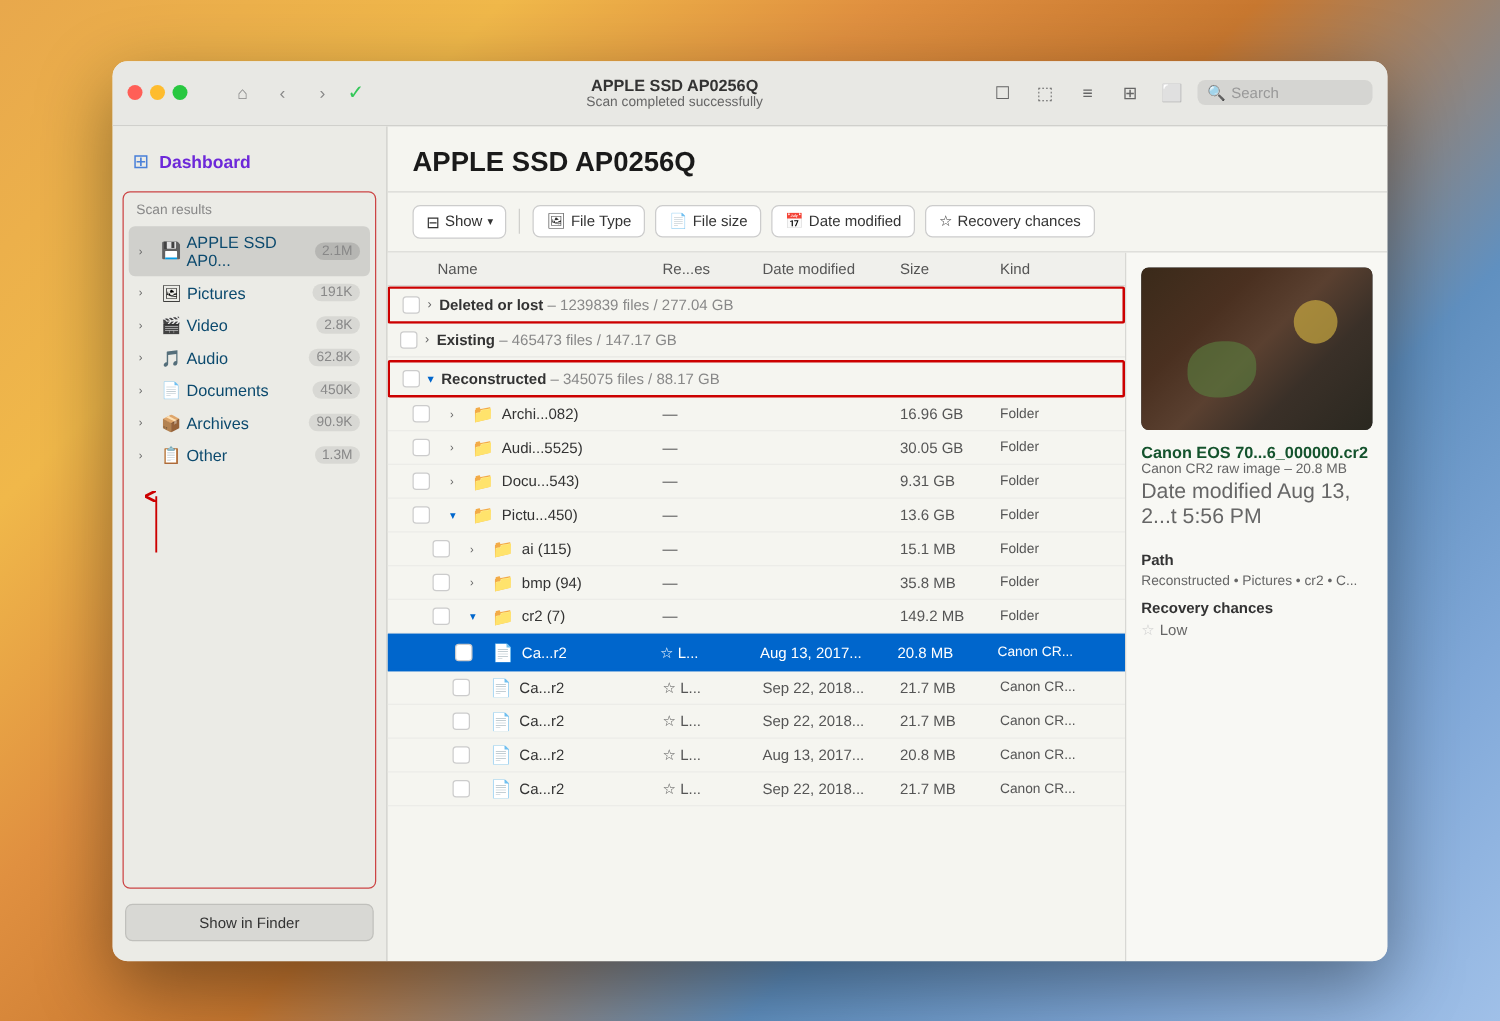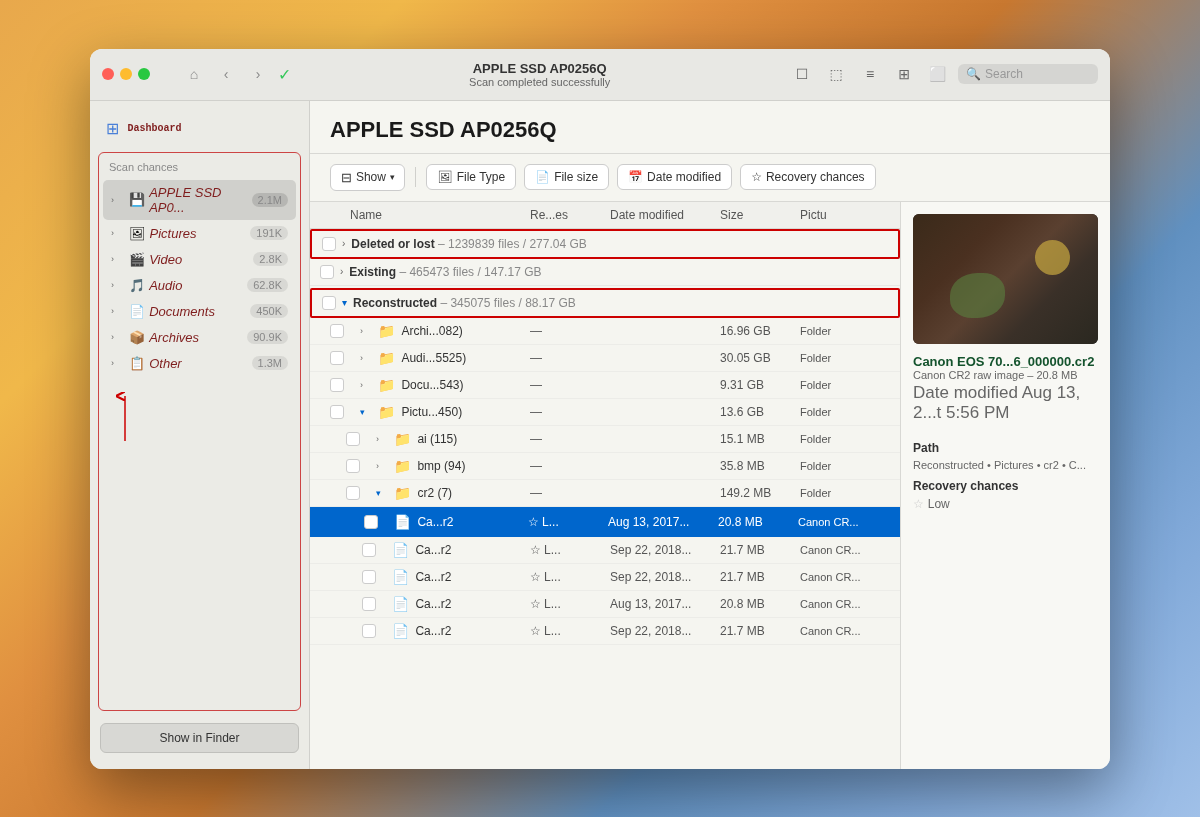--- a/index.html
+++ b/index.html
@@ -126,24 +126,23 @@
       gap: 8px;
       padding: 6px 16px;
       cursor: pointer;
       margin-bottom: 8px;
     }
     .dashboard-icon {
       font-size: 16px;
       color: #4a80d8;
     }
     .dashboard-label {
-      font-size: 10px;
+      font-size: 14px;
       font-weight: 600;
-      color: #7f1d1d;
-      font-family: Liberation Mono, monospace;
+      color: #6d28d9;
     }
     .scan-results-section {
       border: 1px solid #cc4444;
       border-radius: 6px;
       margin: 0 8px;
       padding: 6px 0;
       flex: 1;
     }
     .scan-results-label {
       font-size: 11px;
@@ -162,22 +161,21 @@
     .sidebar-item.active { background: #d0d0cc; }
     .sidebar-item .expand-arrow {
       width: 14px;
       font-size: 9px;
       color: #666;
     }
     .sidebar-item .item-icon { font-size: 13px; }
     .sidebar-item .item-label {
       flex: 1;
       font-size: 13px;
-      color: #7f1d1d;
-      font-style: italic;
+      color: #0c4a6e;
     }
     .sidebar-item .item-count {
       font-size: 11px;
       color: #888;
       background: rgba(0,0,0,0.08);
       border-radius: 8px;
       padding: 1px 6px;
     }
     .sidebar-item.active .item-count {
       background: rgba(0,0,0,0.12);
@@ -493,21 +491,21 @@
 
   <div class="main-content">
 
     <div class="sidebar">
       <div class="dashboard-btn">
         <span class="dashboard-icon">⊞</span>
         <span class="dashboard-label">Dashboard</span>
       </div>
 
       <div class="scan-results-section">
-        <div class="scan-results-label">Scan chances</div>
+        <div class="scan-results-label">Scan results</div>
 
         <div class="sidebar-item active">
           <span class="expand-arrow">›</span>
           <span class="item-icon">💾</span>
           <span class="item-label">APPLE SSD AP0...</span>
           <span class="item-count">2.1M</span>
         </div>
 
         <div class="sidebar-item">
           <span class="expand-arrow">›</span>
@@ -603,21 +601,21 @@
       <div class="content-body">
 
         <div class="file-list">
 
           <div class="list-header">
             <div></div>
             <div class="list-header-cell sortable">Name</div>
             <div class="list-header-cell">Re...es</div>
             <div class="list-header-cell">Date modified</div>
             <div class="list-header-cell">Size</div>
-            <div class="list-header-cell">Pictu</div>
+            <div class="list-header-cell">Kind</div>
           </div>
 
           <div class="group-row deleted-group" style="border: 2px solid #cc0000; border-radius: 2px;">
             <div class="checkbox"></div>
             <span class="group-arrow">›</span>
             <span class="group-label">
               <span class="group-name">Deleted or lost</span>
               <span class="group-info"> – 1239839 files / 277.04 GB</span>
             </span>
           </div>

